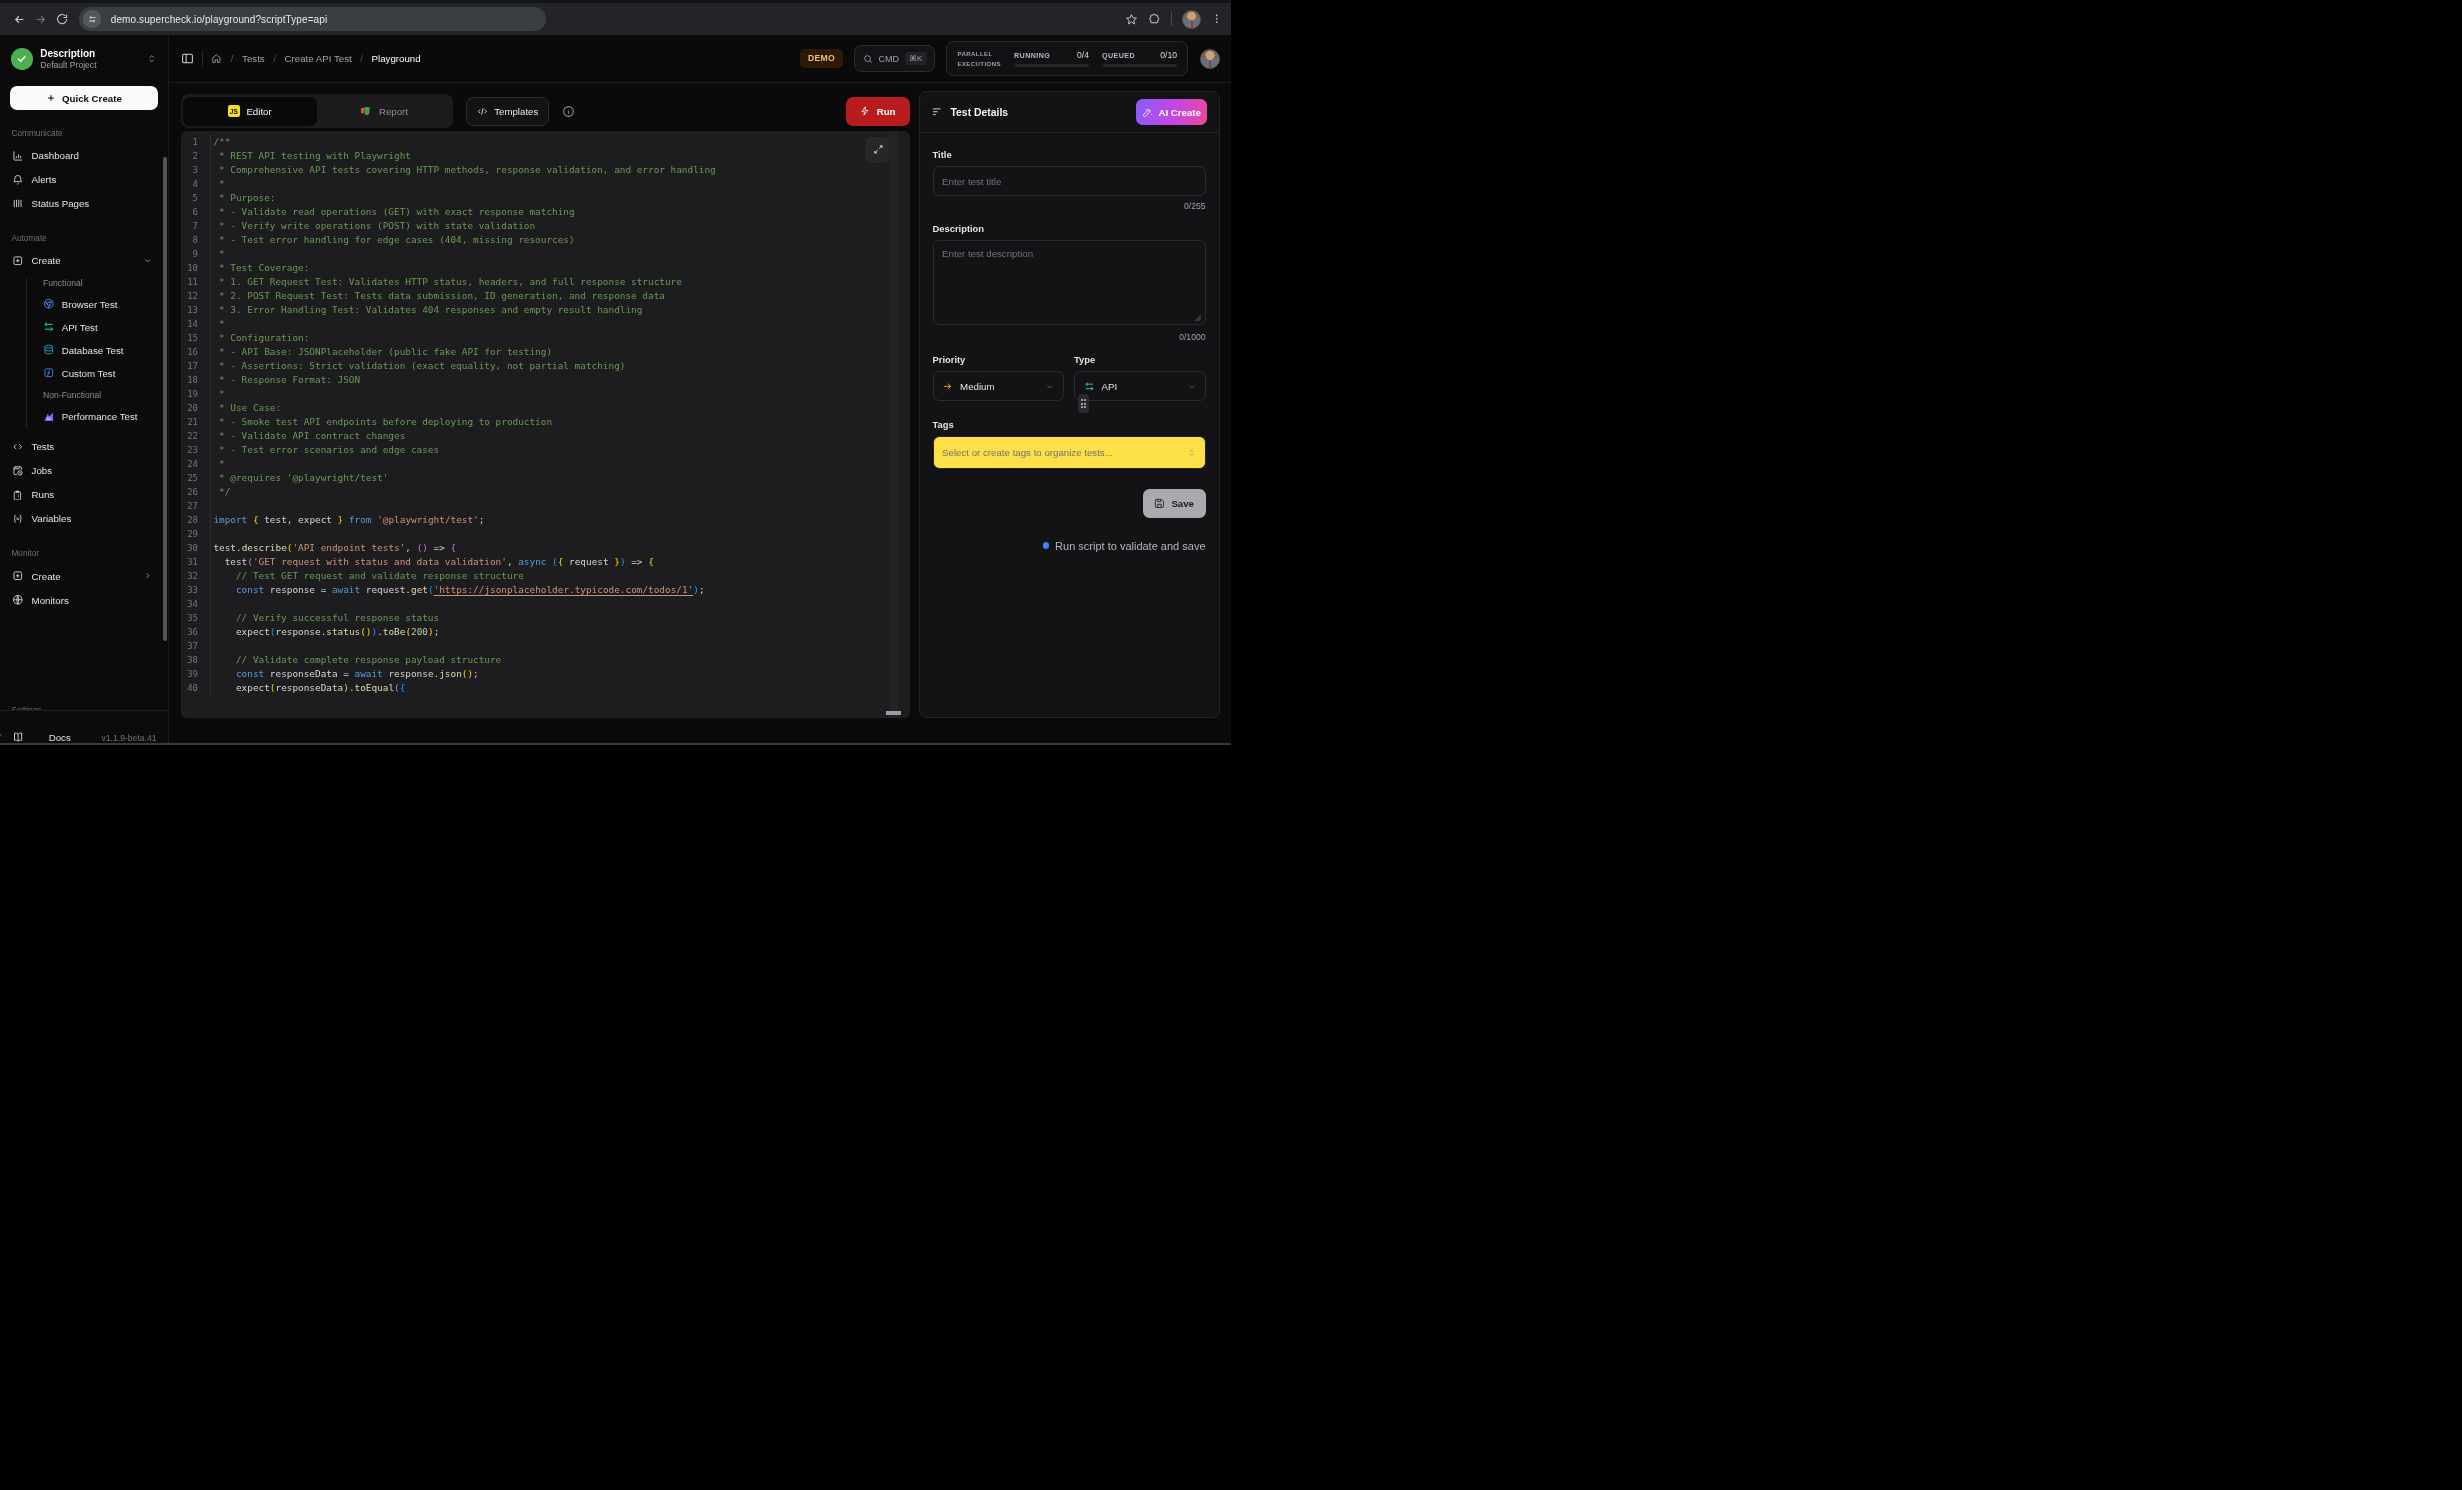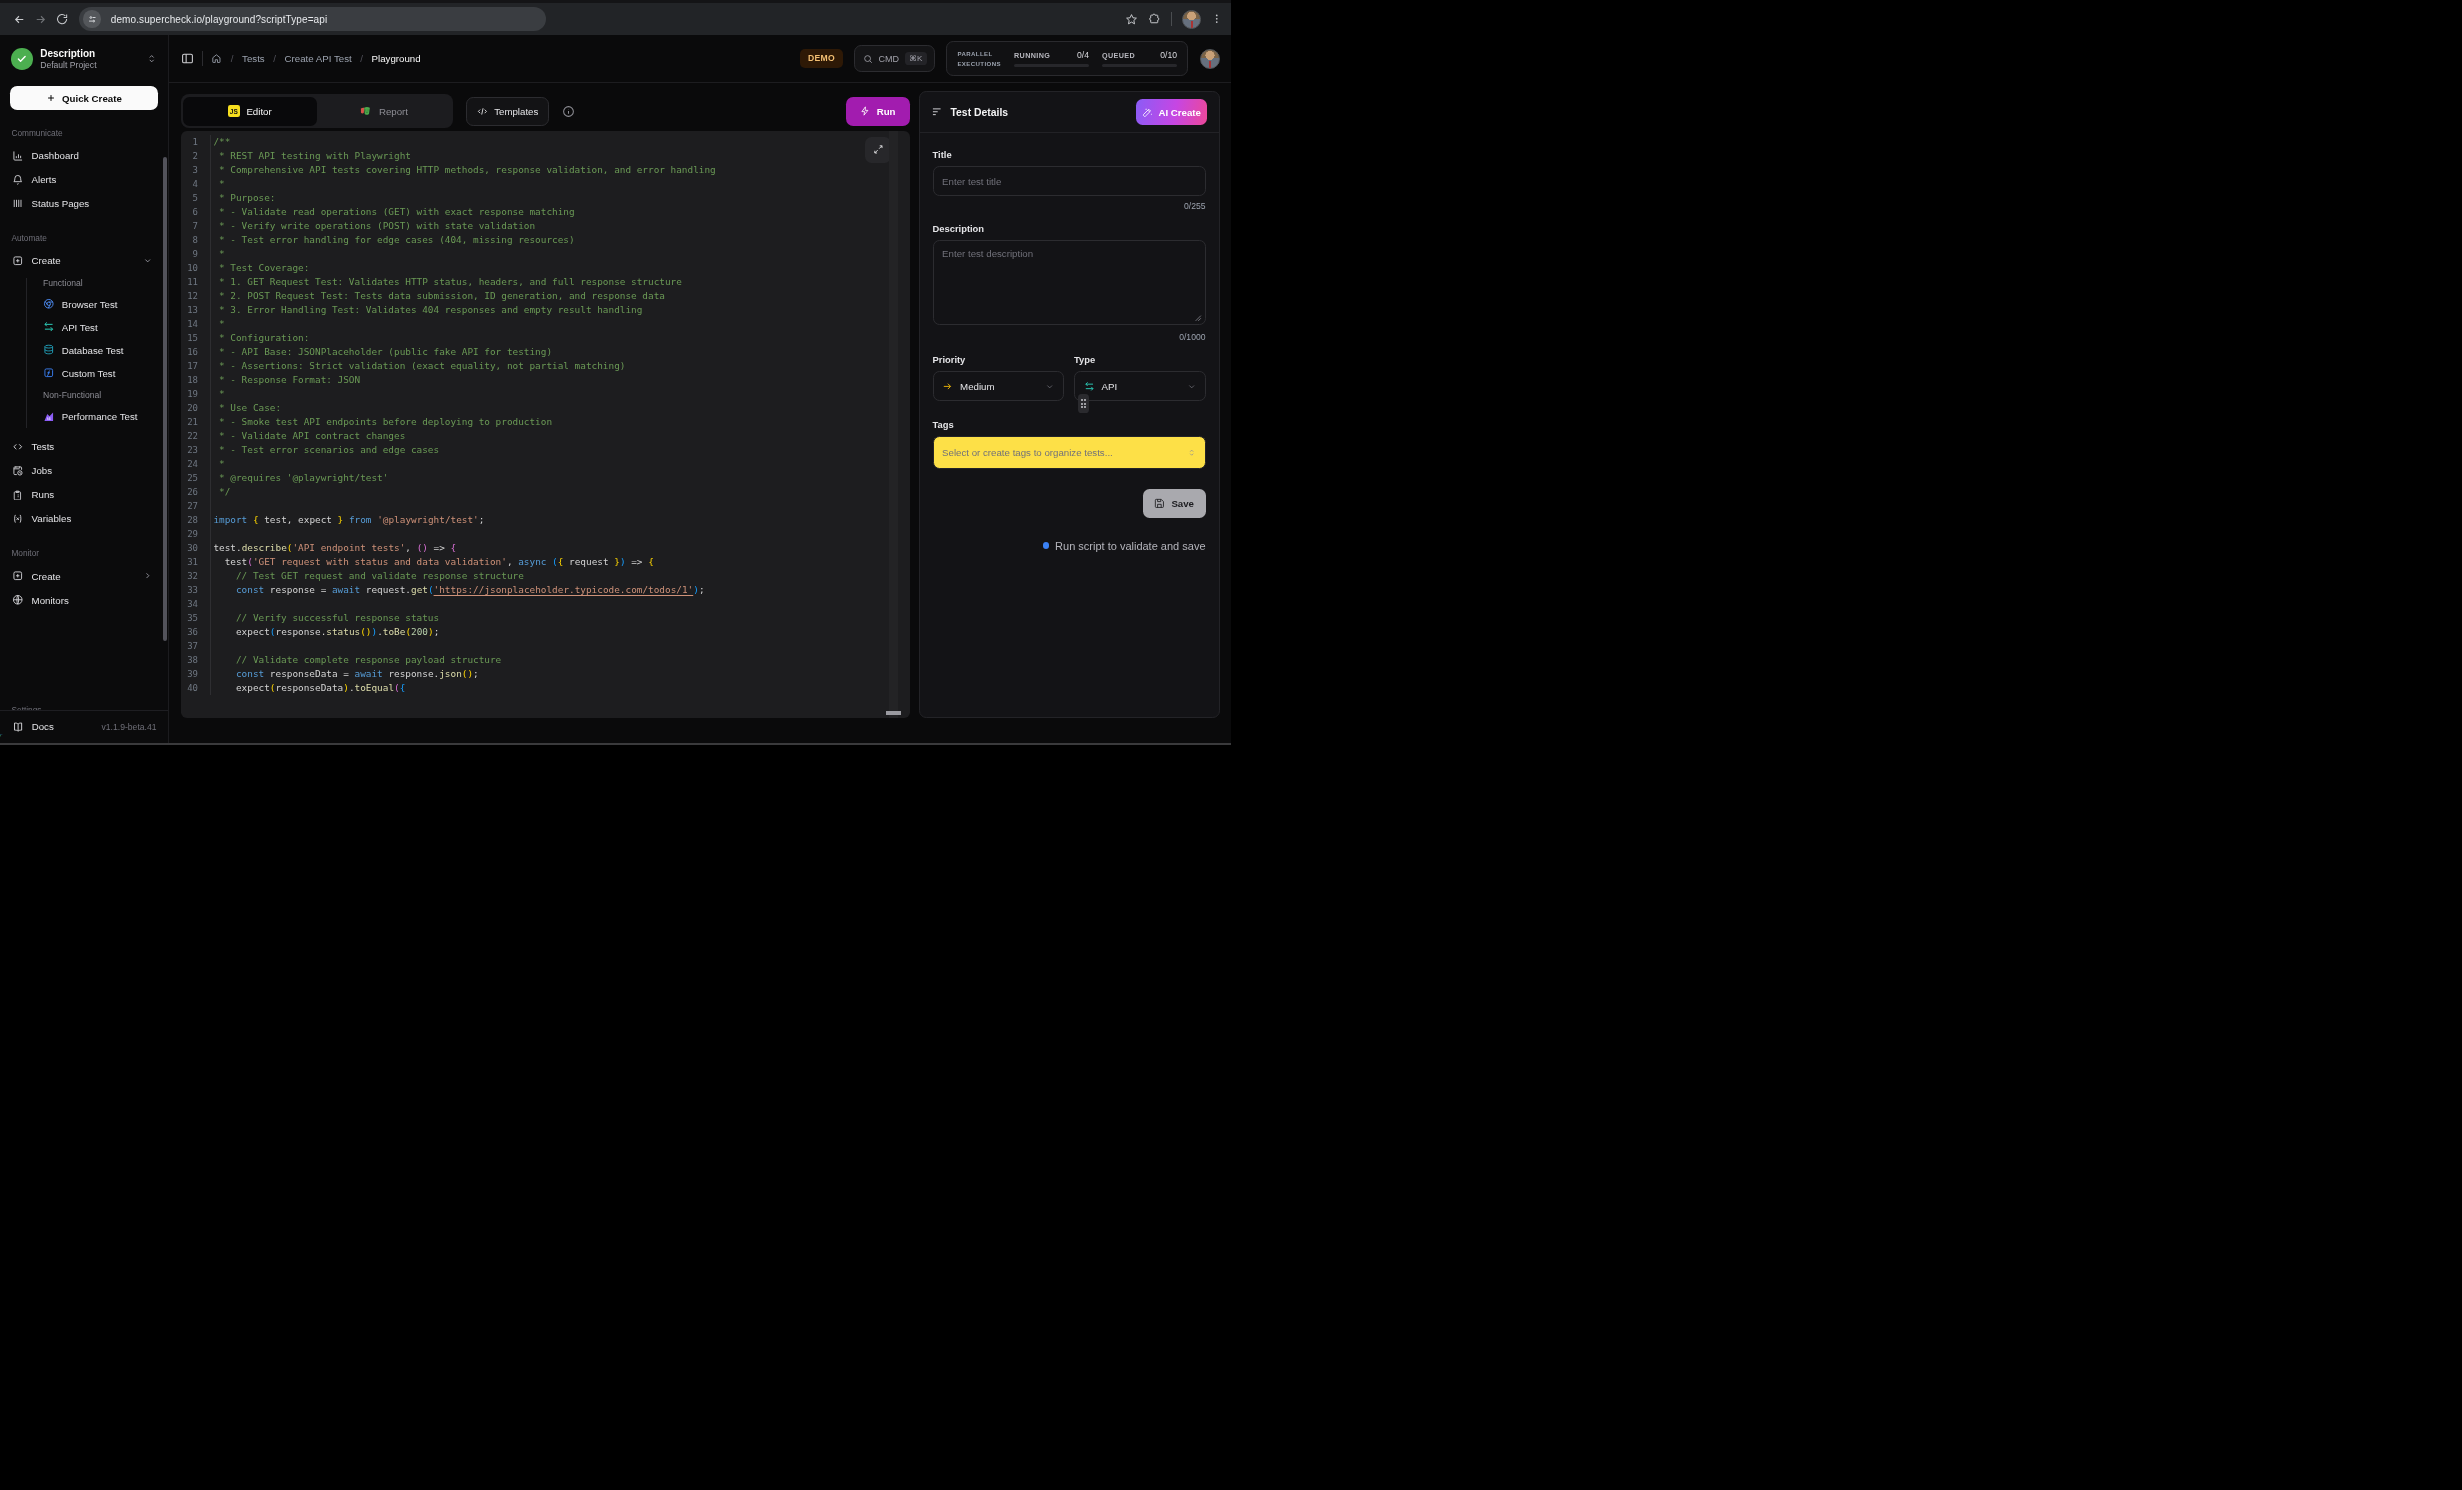--- a/index.html
+++ b/index.html
@@ -35,21 +35,21 @@
   .sec { font-size:8.3px; color:#6f6f78; margin:17.3px 1.4px 5.8px 1.4px; }
   .item { height:24px; display:flex; align-items:center; gap:8px; padding:0 5.8px 0 1.4px; border-radius:5.8px; color:#e4e4e7; }
   .item .ic { width:12.2px; display:flex; justify-content:center; color:#d4d4d8; }
   .item .lbl { font-size:9.7px; }
   .item .tail { margin-left:auto; color:#a1a1aa; }
   .subtree { margin:2px 0 0 16px; border-left:0.7px solid #232327; padding-left:16px; }
   .subsec { font-size:8.6px; color:#8b8b93; margin:5.8px 0 4.3px 0; }
   .sub-item { height:23px; display:flex; align-items:center; gap:7.2px; color:#e4e4e7; }
   .settings-cut { position:absolute; bottom:-5px; left:11.5px; font-size:8.3px; color:#6f6f78; }
   .sb-thumb { position:absolute; right:1.4px; top:122px; width:3.6px; height:484px; background:#52525a; border-radius:2.2px; }
-  .sb-footer { border-top:0.7px solid #1e1e22; height:33px; display:flex; align-items:center; padding:0 11.5px; gap:8px; flex:0 0 auto; }
+  .sb-footer { border-top:0.7px solid #1e1e22; height:33px; display:flex; align-items:flex-end; padding:0 11.5px; gap:25px; flex:0 0 auto; }
   .version { margin-left:auto; font-size:8.6px; color:#6f6f78; }
 
   
   .main { flex:1; display:flex; flex-direction:column; min-width:0; }
   .mheader { height:48px; border-bottom:0.7px solid #1d1d20; display:flex; align-items:center; padding:0 11.5px; gap:8.6px; flex:0 0 auto; }
   .crumbs { display:flex; align-items:center; gap:8.6px; color:#9ca3af; font-size:9.7px; }
   .crumbs .slash { color:#52525b; }
   .crumbs .cur { color:#fafafa; }
   .hright { margin-left:auto; display:flex; align-items:center; gap:11.5px; }
   .demo { height:19.4px; padding:0 8px; border-radius:5px; background:#2e1906; color:#f3bf73; font-size:8.6px; font-weight:700; letter-spacing:0.3px; display:flex; align-items:center; }
@@ -67,21 +67,21 @@
   
   .content { flex:1; display:flex; padding:8px 11.5px 24.5px 11.5px; gap:8.6px; min-height:0; position:relative; }
   .edcol { flex:1; display:flex; flex-direction:column; min-width:0; }
   .tabsrow { height:40px; display:flex; align-items:center; gap:13px; flex:0 0 auto; }
   .seg { background:#1c1c1f; border-radius:8px; padding:2.2px; display:flex; }
   .seg .tab { width:134px; height:29px; border-radius:6.5px; display:flex; align-items:center; justify-content:center; gap:6.5px; font-size:9.7px; color:#8e8e95; cursor:pointer; }
   .seg .tab.active { background:#09090b; color:#fafafa; }
   .jsbadge { width:12.2px; height:12.2px; background:#f7df1e; color:#111; font-size:6.5px; font-weight:700; border-radius:2.2px; display:flex; align-items:center; justify-content:center; }
   .tpl-btn { height:29px; padding:0 10px; border-radius:7.2px; border:0.7px solid #2c2c30; background:#131315; display:flex; align-items:center; gap:6.5px; color:#e4e4e7; font-size:9.7px; cursor:pointer; }
   .info-ic { color:#8e8e95; }
-  .run-btn { margin-left:auto; height:29px; padding:0 14.4px; border-radius:7.2px; background:#a21caf; border:none; color:#fff; font-size:9.7px; font-weight:600; display:flex; align-items:center; gap:6.5px; cursor:pointer; }
+  .run-btn { margin-left:auto; height:29px; padding:0 14.4px; border-radius:7.2px; background:#b91c1c; border:none; color:#fff; font-size:9.7px; font-weight:600; display:flex; align-items:center; gap:6.5px; cursor:pointer; }
 
   .editor-card { flex:1; background:#1d1d1f; border-radius:5.8px; position:relative; overflow:hidden; padding-top:4.3px; }
   .code { font-family:"DejaVu Sans Mono","Liberation Mono",monospace; font-size:9.4px; line-height:14px; }
   .cl { display:flex; white-space:pre; }
   .ln { width:29px; flex:0 0 auto; text-align:right; padding-right:11.5px; color:#6e7681; font-size:9px; }
   .ct { border-left:0.7px solid #2e2e31; padding-left:2.9px; }
   .tk-c{color:#6a9955} .tk-k{color:#569cd6} .tk-s{color:#ce9178} .tk-n{color:#b5cea8}
   .tk-f{color:#dcdcaa} .tk-p{color:#d4d4d4}
   .tk-b1{color:#ffd700} .tk-b2{color:#da70d6} .tk-b3{color:#179fff}
   .tk-su{color:#ce9178; text-decoration:underline; text-underline-offset:2.2px;}

